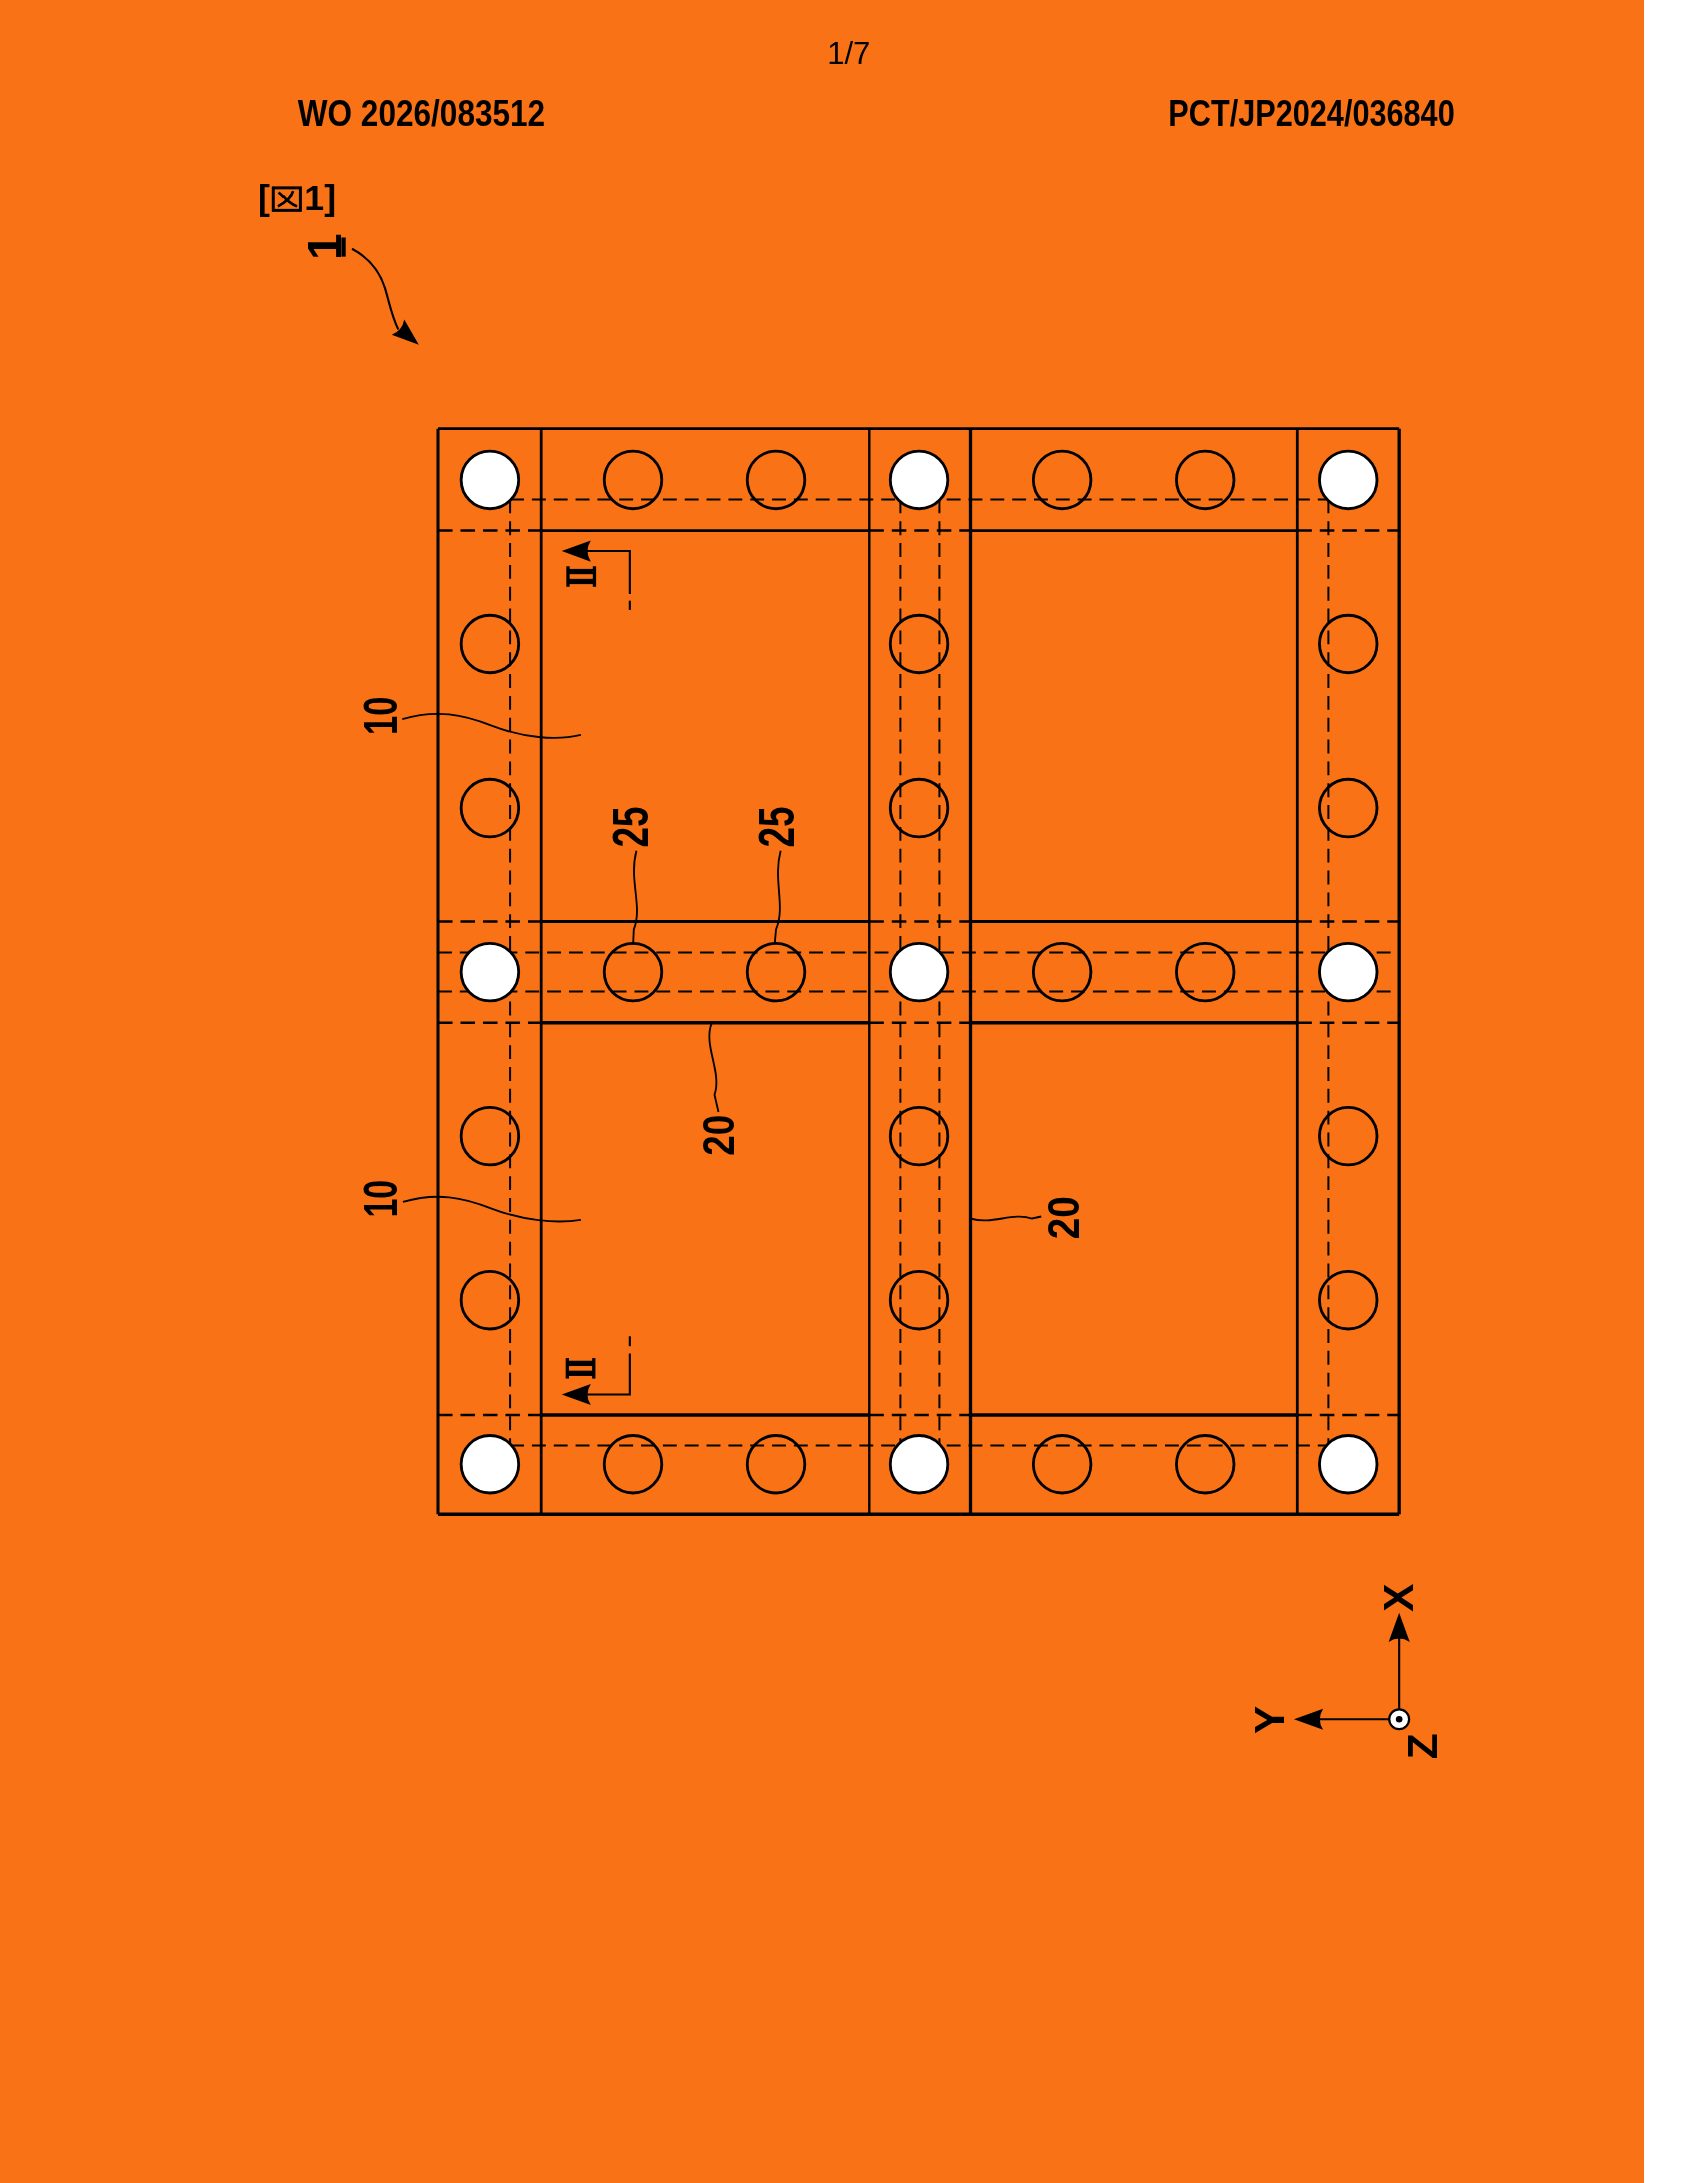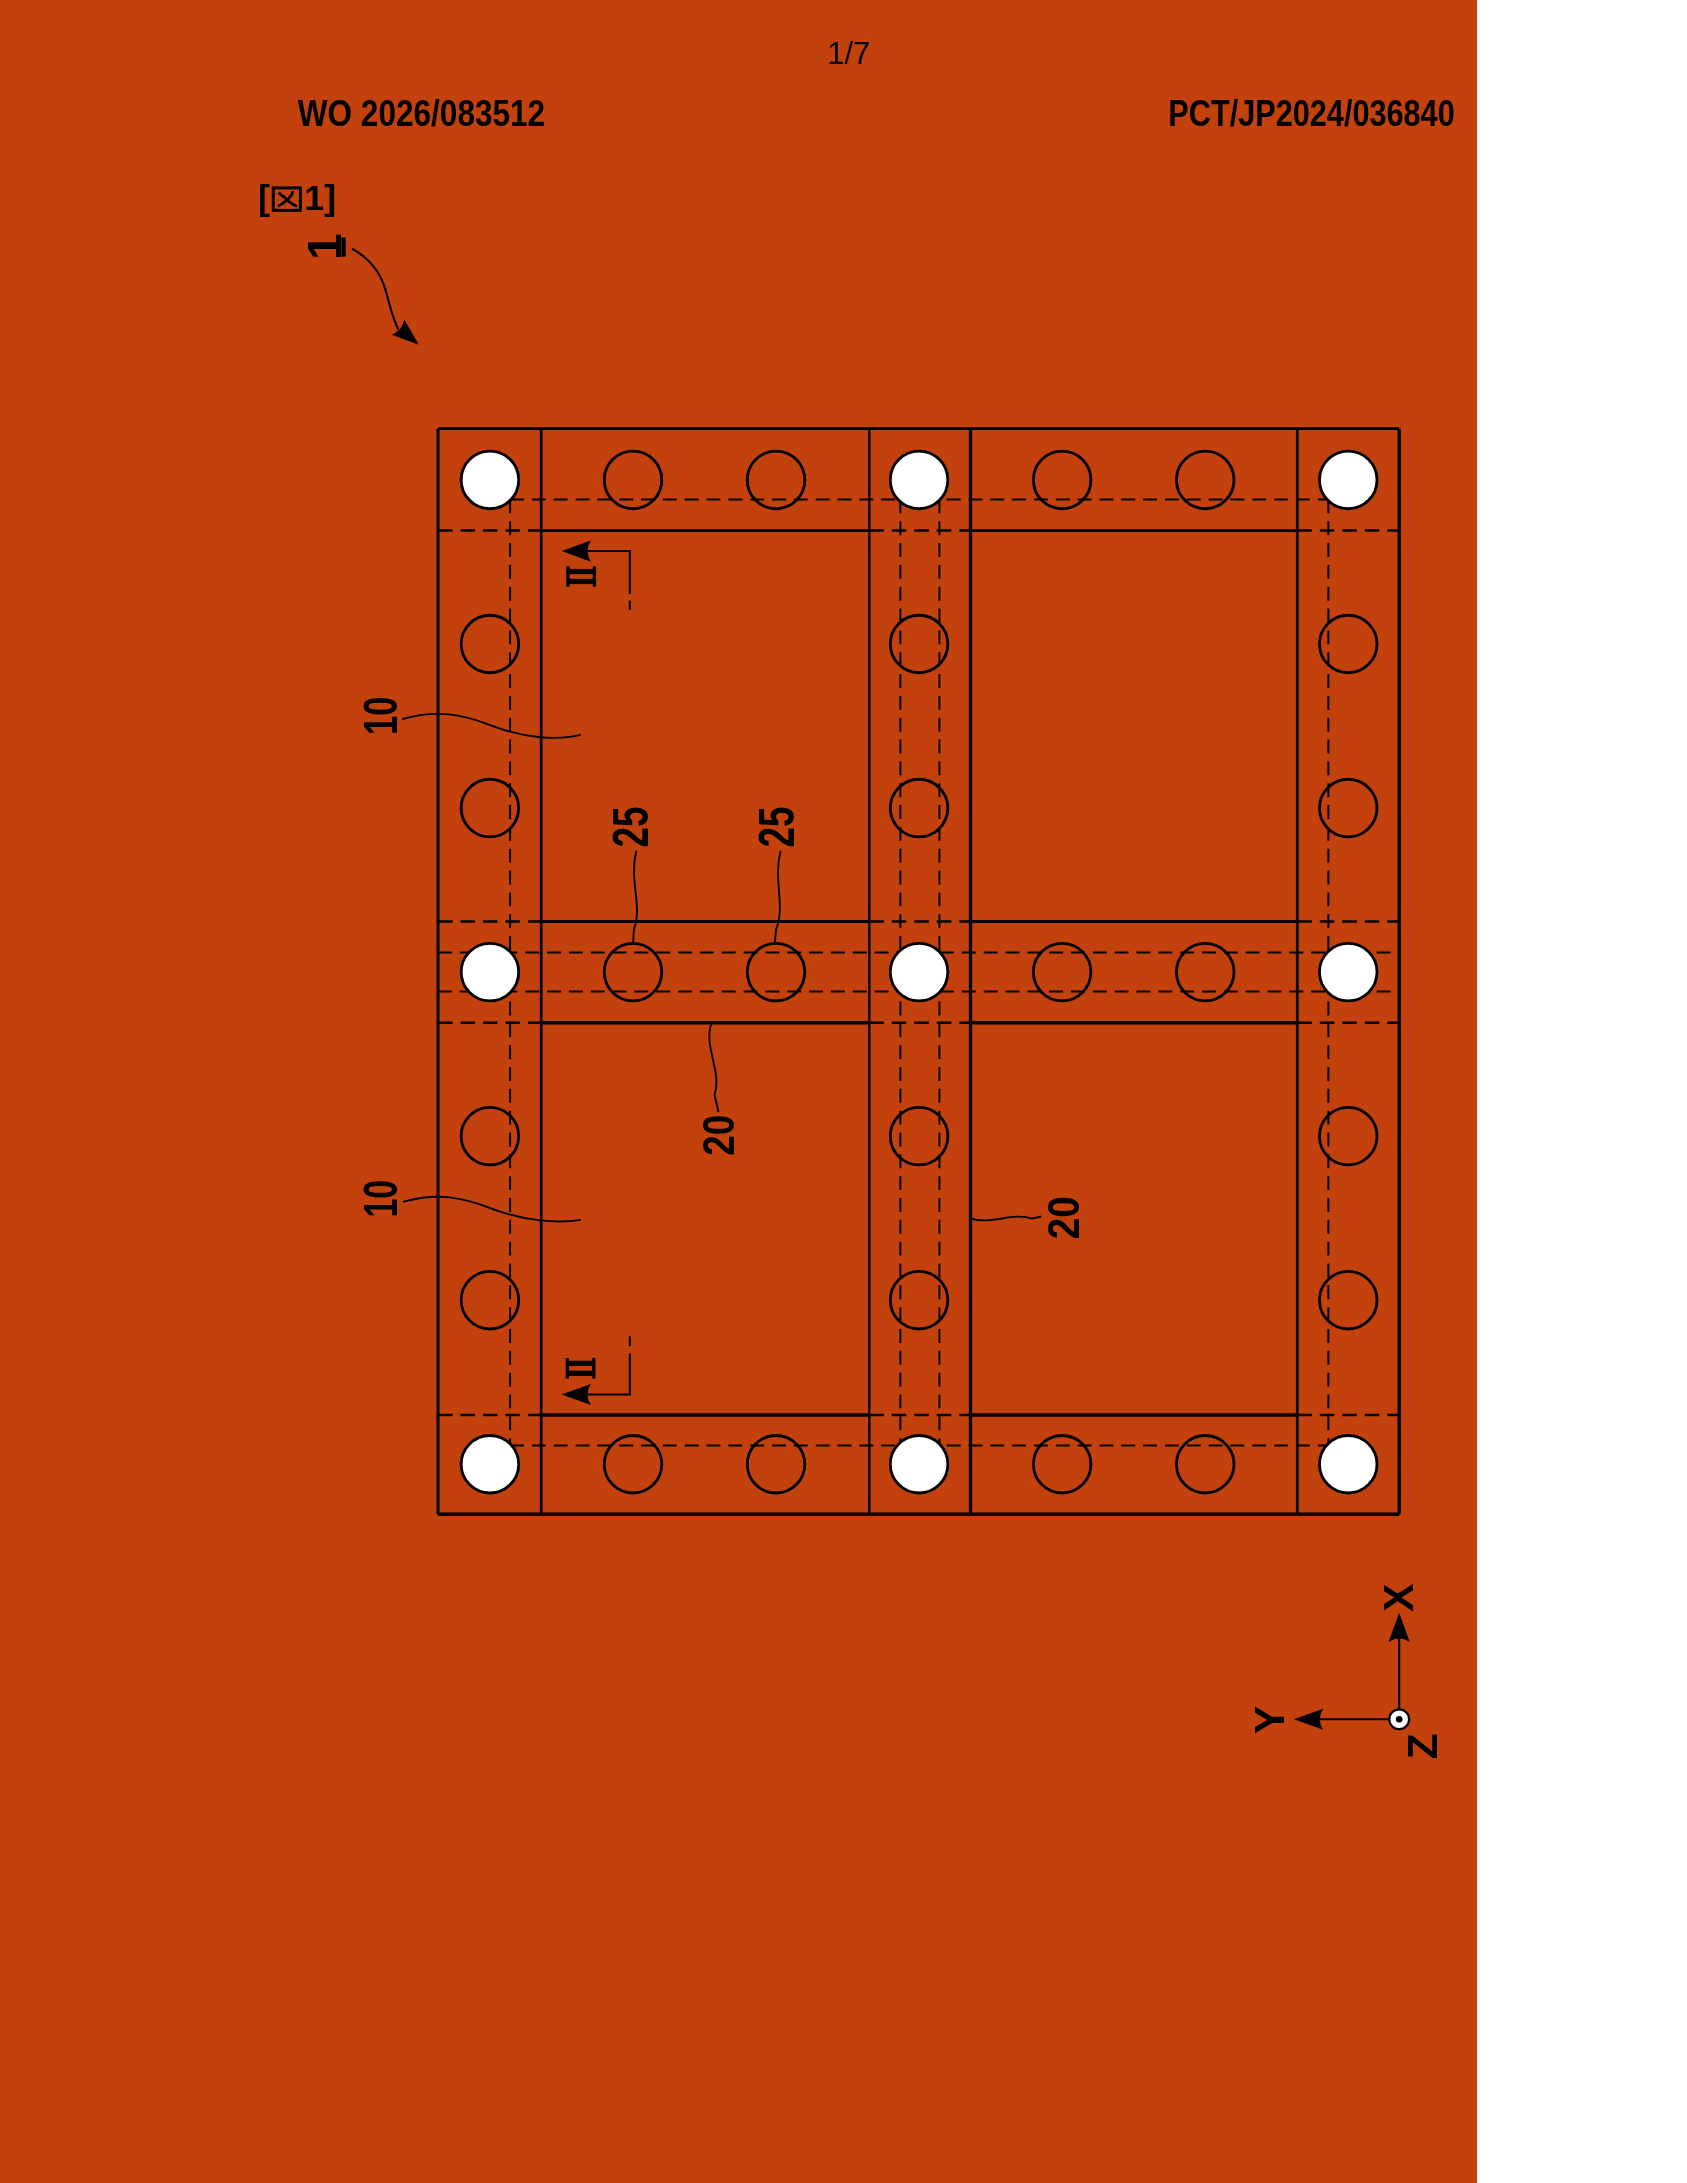--- a/index.html
+++ b/index.html
@@ -1,16 +1,16 @@
 <!DOCTYPE html>
 <html style="font-size:10.6px"><head>
 <meta charset="utf-8">
 <style>
 html,body{margin:0;padding:0;background:#fff;}
-#page{position:relative;width:1477px;height:2183px;background:#c2410c;font-family:"Liberation Sans",sans-serif;}
+#page{position:relative;width:1644px;height:2183px;background:#f97316;font-family:"Liberation Sans",sans-serif;}
 svg{position:absolute;left:0;top:0;}
 </style>
 </head>
 <body>
 <div id="page">
 <svg width="1687" height="2183" viewBox="0 0 2550 3300">
 
 <text x="1283" y="97" font-size="47" text-anchor="middle" fill="#000">1/7</text>
 
 <text x="450" y="190" font-size="55" font-weight="bold" textLength="374" lengthAdjust="spacingAndGlyphs" fill="#000">WO 2026/083512</text>

